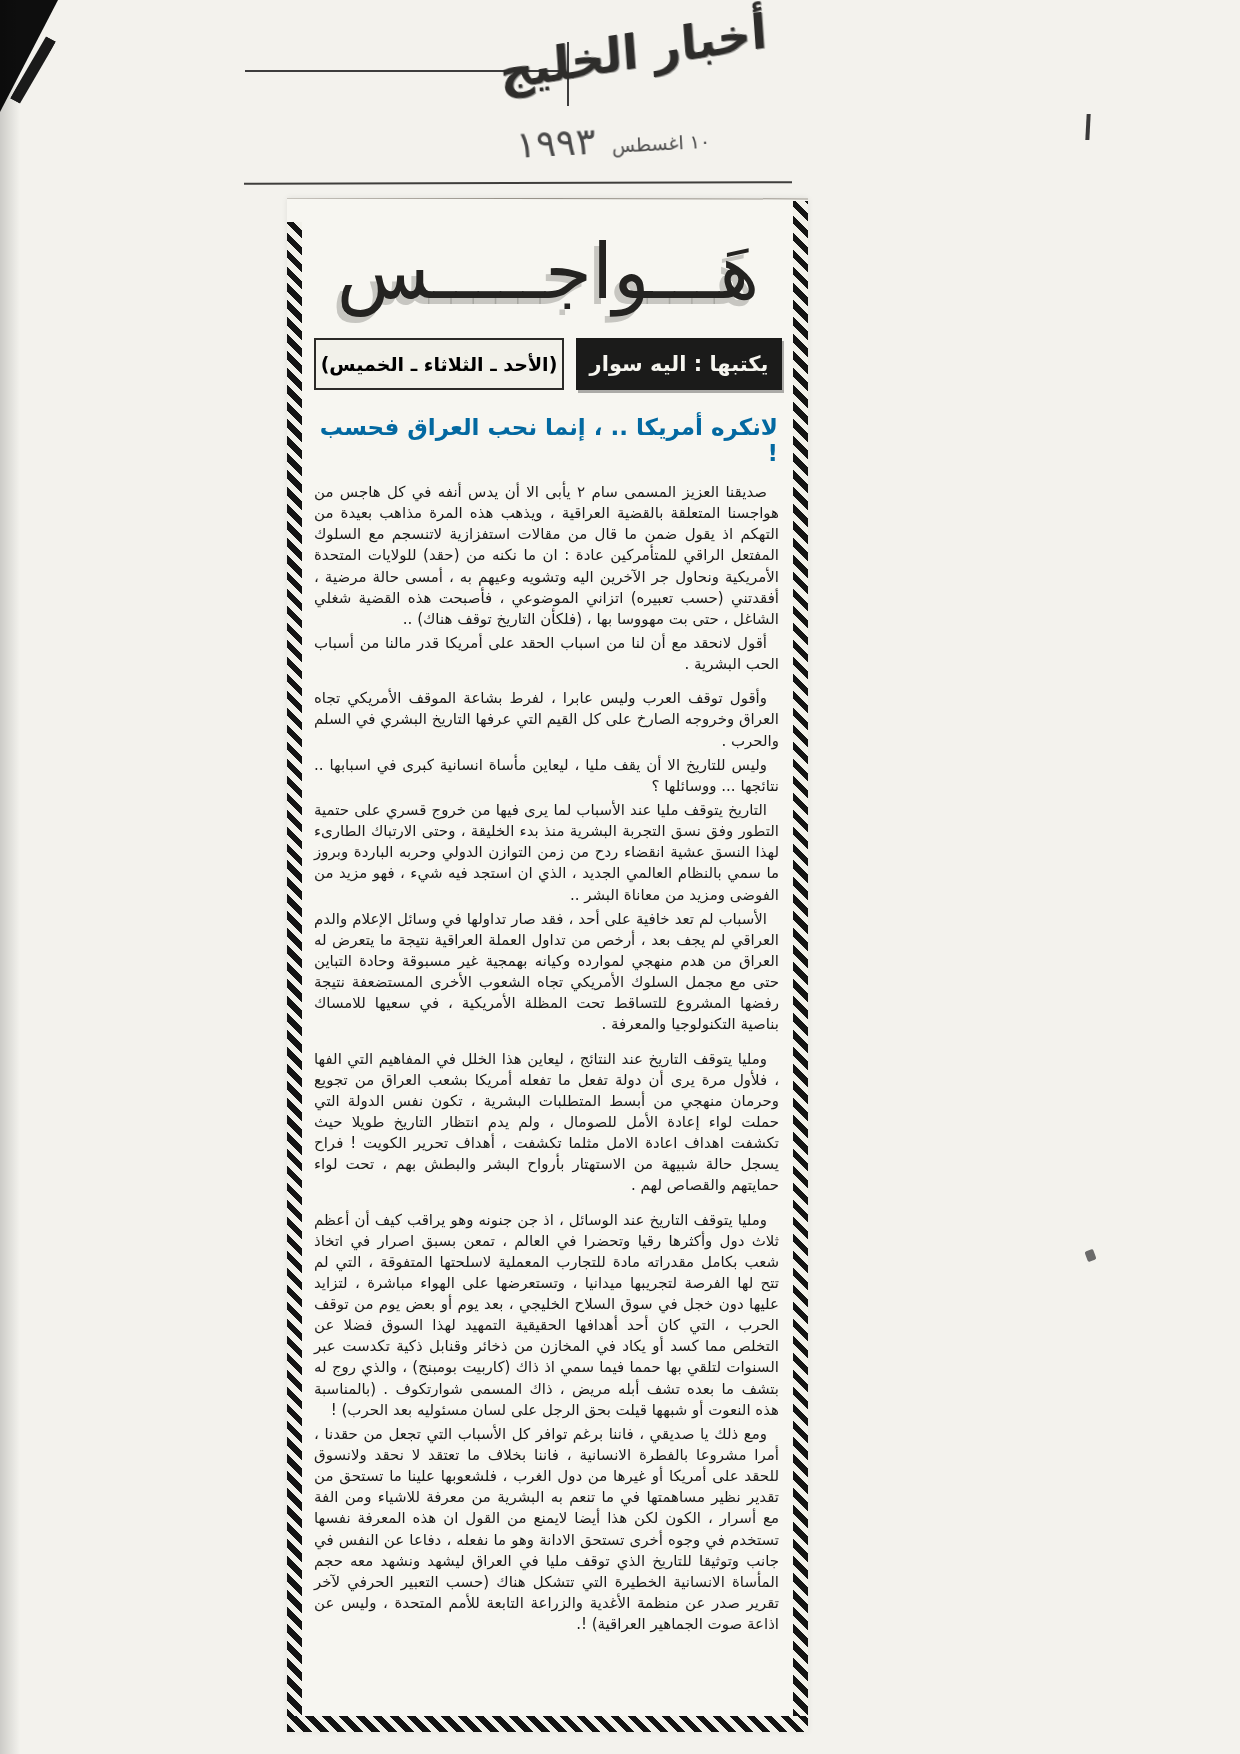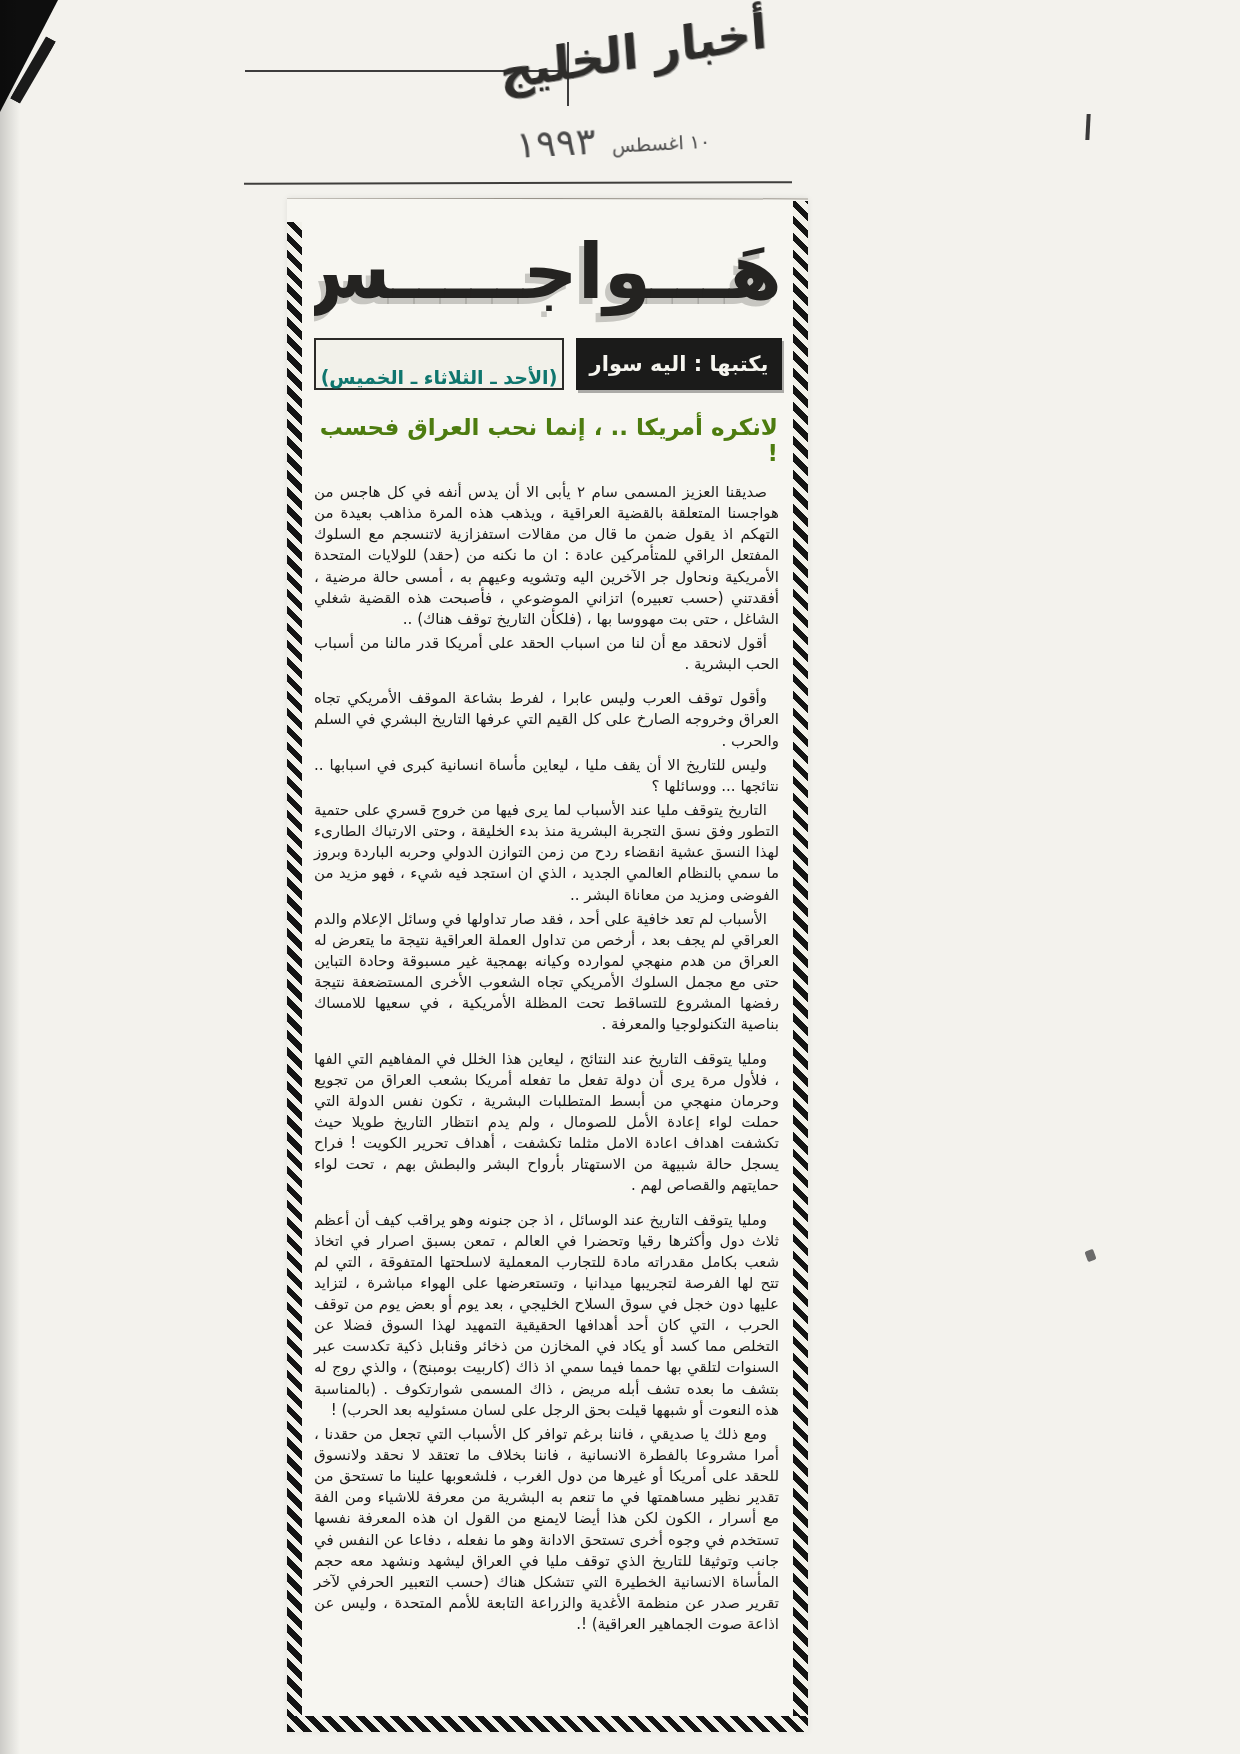--- a/index.html
+++ b/index.html
@@ -77,40 +77,40 @@
   .hatch{background:repeating-linear-gradient(45deg,#141414 0 6px,#f2f1ea 6px 12px);}
   .hatch-left{position:absolute;left:0;top:24px;bottom:15px;width:15px;}
   .hatch-right{position:absolute;right:0;top:3px;bottom:15px;width:15px;}
   .hatch-bottom{position:absolute;left:0;right:0;bottom:0;height:16px;}
   .clip-inner{
     position:absolute;left:27px;right:26px;top:10px;
     direction:rtl;
   }
   .column-title{
     margin-top:10px;height:112px;
-    font-size:76px;line-height:108px;font-weight:bold;
+    font-size:76px;line-height:108px;font-weight:normal;
     text-align:center;white-space:nowrap;overflow:hidden;
     color:#242321;
     text-shadow:-5px 6px 0 rgba(110,108,104,.35);
   }
   .byline-row{display:flex;gap:12px;margin-top:8px;height:52px;}
   .byline-box{
     flex:0 0 206px;background:#1b1b1a;color:#f6f5ef;
     display:flex;align-items:center;justify-content:center;
     font-size:21px;font-weight:bold;
     box-shadow:2px 3px 0 rgba(30,30,30,.35);
   }
   .schedule-box{
     flex:1;border:2px solid #2b2a28;background:#f2f1ea;
-    display:flex;align-items:flex-end;justify-content:center;
-    font-size:19px;font-weight:bold;color:#0f766e;
+    display:flex;align-items:center;justify-content:center;
+    font-size:19px;font-weight:bold;color:#000000;
   }
   .article-headline{
     margin-top:24px;
-    font-size:23px;font-weight:bold;color:#4d7c0f;
+    font-size:23px;font-weight:bold;color:#0369a1;
     text-align:right;padding-right:4px;
     letter-spacing:.2px;
   }
   .article-body{
     margin-top:16px;
     font-size:15px;line-height:1.41;
     text-align:justify;text-justify:inter-word;
     color:#1b1a18;
   }
   .article-body p{margin:0 3px 3px 0;text-indent:12px;}

